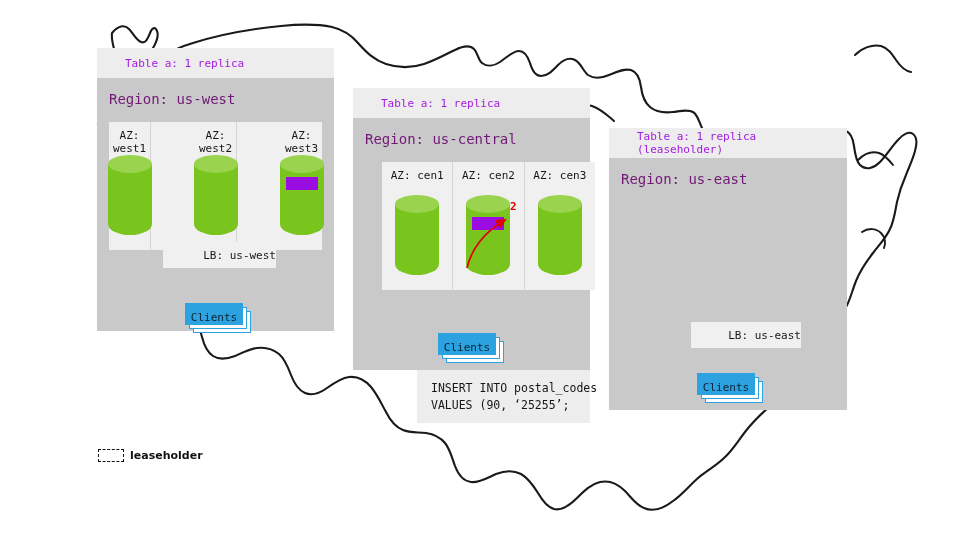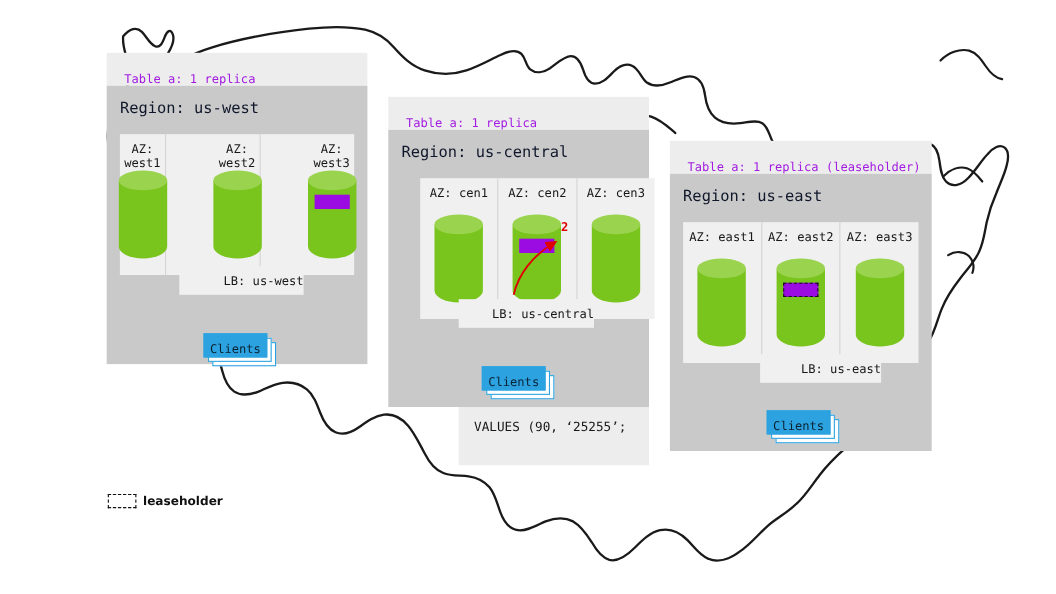--- a/index.html
+++ b/index.html
@@ -10,26 +10,26 @@
   #stage{position:absolute;left:0;top:0;width:960px;height:540px;}
 
   
   #usmap{position:absolute;left:0;top:0;width:960px;height:540px;}
 
   
   .region-card{position:absolute;}
   .region-header{
     background:#ededed;color:#a21ce0;
     font-size:11px;letter-spacing:0px;
-    display:flex;align-items:flex-end;
-    padding-left:16px;box-sizing:border-box;
+    display:flex;align-items:center;
+    padding-left:28px;box-sizing:border-box;
   }
   .region-body{background:#c9c9c9;box-sizing:border-box;position:relative;}
   .region-title{
-    position:absolute;color:#0f172a;font-size:14px;
+    position:absolute;color:#701a75;font-size:14px;
   }
   .az-strip{
     position:absolute;background:#f0f0f0;display:flex;box-sizing:border-box;
   }
   .az-cell{
     flex:1 1 0;position:relative;box-sizing:border-box;
     border-right:1px solid #d4d4d4;
   }
   .az-cell:last-child{border-right:none;}
   .az-label{
@@ -230,69 +230,43 @@
       <svg style="position:absolute;left:0;top:0;width:237px;height:252px;pointer-events:none;z-index:5;" viewBox="0 0 237 252" xmlns="http://www.w3.org/2000/svg">
         <defs>
           <marker id="redhead" markerWidth="7" markerHeight="7" refX="5.2" refY="3" orient="auto">
             <path d="M0,0 L6.4,3 L0,6 z" fill="#e00000"></path>
           </marker>
         </defs>
         <path d="M114,150 C118,132 131,114 152,102" fill="none" stroke="#e00000" stroke-width="1.7" marker-end="url(#redhead)"></path>
       </svg>
       <div class="arrow-label" style="left:157px;top:82px;">2</div>
 
-      <div class="lb-box" style="left:64px;top:154px;width:123px;height:26px;">
-        <span>LB: us-central</span>
-      </div>
 
       <div class="clients" style="left:85px;top:215px;width:70px;height:32px;">
         <div class="sheet" style="left:8px;top:8px;width:58px;height:22px;"></div>
         <div class="sheet" style="left:4px;top:4px;width:58px;height:22px;"></div>
         <div class="front" style="width:58px;height:22px;">
           <span>Clients</span>
         </div>
       </div>
     </div>
 
     <div class="sql-box" style="left:64px;top:282px;width:173px;height:53px;">
+      <div>INSERT INTO postal_codes</div>
       <div>VALUES (90, ‘25255’;</div>
     </div>
   </div>
 
   <div class="region-card" style="left:609px;top:128px;width:238px;height:282px;">
     <div class="region-header" style="width:238px;height:30px;">
       <span>Table a: 1 replica (leaseholder)</span>
     </div>
     <div class="region-body" style="position:absolute;left:0;top:30px;width:238px;height:252px;">
       <div class="region-title" style="left:12px;top:13px;">Region: us-east</div>
 
-      <div class="az-strip" style="left:12px;top:44px;width:214px;height:128px;">
-        <div class="az-cell">
-          <div class="az-label">AZ: east1</div>
-          <div class="cyl" style="top:33px;width:44px;height:80px;">
-            <div class="body"></div>
-            <div class="top"></div>
-          </div>
-        </div>
-        <div class="az-cell">
-          <div class="az-label">AZ: east2</div>
-          <div class="cyl" style="top:33px;width:44px;height:80px;">
-            <div class="body"></div>
-            <div class="top"></div>
-            <div class="range leaseholder" style="left:6px;top:22px;width:32px;height:13px;"></div>
-          </div>
-        </div>
-        <div class="az-cell">
-          <div class="az-label">AZ: east3</div>
-          <div class="cyl" style="top:33px;width:44px;height:80px;">
-            <div class="body"></div>
-            <div class="top"></div>
-          </div>
-        </div>
-      </div>
 
       <div class="lb-box" style="left:67px;top:164px;width:110px;height:26px;margin-left:15px;">
         <span>LB: us-east</span>
       </div>
 
       <div class="clients" style="left:88px;top:215px;width:70px;height:32px;">
         <div class="sheet" style="left:8px;top:8px;width:58px;height:22px;"></div>
         <div class="sheet" style="left:4px;top:4px;width:58px;height:22px;"></div>
         <div class="front" style="width:58px;height:22px;">
           <span>Clients</span>

